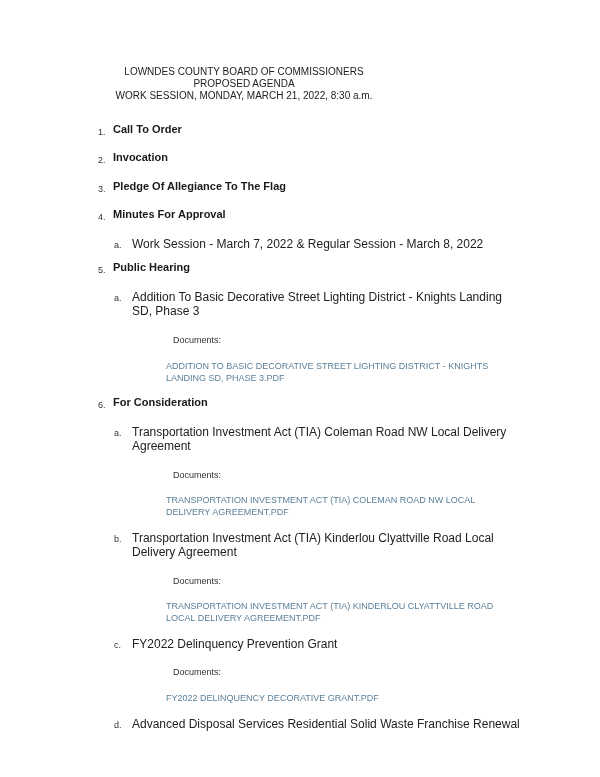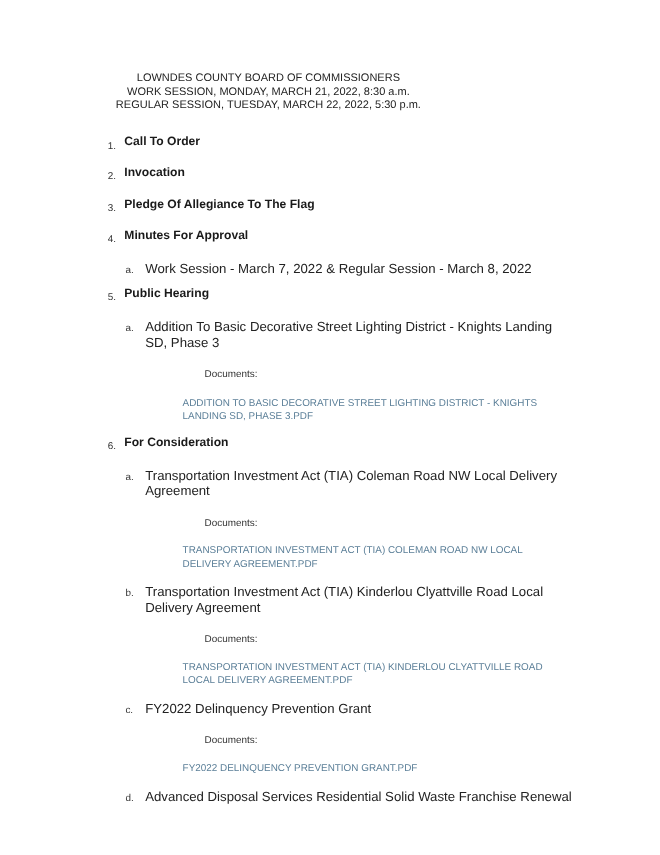--- a/index.html
+++ b/index.html
@@ -18,33 +18,33 @@
       position: absolute; left: 98px; font-size: 9px; color: #333;
     }
     .h1 {
       position: absolute; left: 113px; font-size: 11px; font-weight: bold; color: #1a1a1a;
       white-space: nowrap;
     }
     .sub-letter { position: absolute; left: 114px; font-size: 9px; color: #333; }
     .sub-text {
       position: absolute; left: 132px; width: 380px; font-size: 12px; line-height: 13.5px; color: #222;
     }
-    .docs-label { position: absolute; left: 142px; font-size: 9px; color: #333; padding-left: 44px; }
+    .docs-label { position: absolute; left: 129px; font-size: 9px; color: #333; padding-left: 44px; }
     .doc-link {
       position: absolute; left: 166px; width: 345px; font-size: 9px; line-height: 12px;
       color: #5b7f98; text-decoration: none; cursor: pointer;
     }
   </style>
 </head>
 <body>
 
 <div class="header">
   <div>LOWNDES COUNTY BOARD OF COMMISSIONERS</div>
+  <div>PROPOSED AGENDA</div>
   <div>WORK SESSION, MONDAY, MARCH 21, 2022, 8:30 a.m.</div>
-  <div>REGULAR SESSION, TUESDAY, MARCH 22, 2022, 5:30 p.m.</div>
 </div>
 
 <span class="num" style="top:127px">1.</span>
 <span class="h1" style="top:123px">Call To Order</span>
 
 <span class="num" style="top:155px">2.</span>
 <span class="h1" style="top:151px">Invocation</span>
 
 <span class="num" style="top:184px">3.</span>
 <span class="h1" style="top:180px">Pledge Of Allegiance To The Flag</span>
@@ -69,16 +69,16 @@
 <a class="doc-link" style="top:494px">TRANSPORTATION INVESTMENT ACT (TIA) COLEMAN ROAD NW LOCAL DELIVERY AGREEMENT.PDF</a>
 
 <span class="sub-letter" style="top:534px">b.</span>
 <span class="sub-text" style="top:532px">Transportation Investment Act (TIA) Kinderlou Clyattville Road Local Delivery Agreement</span>
 <span class="docs-label" style="top:576px">Documents:</span>
 <a class="doc-link" style="top:600px">TRANSPORTATION INVESTMENT ACT (TIA) KINDERLOU CLYATTVILLE ROAD LOCAL DELIVERY AGREEMENT.PDF</a>
 
 <span class="sub-letter" style="top:640px">c.</span>
 <span class="sub-text" style="top:638px">FY2022 Delinquency Prevention Grant</span>
 <span class="docs-label" style="top:667px">Documents:</span>
-<a class="doc-link" style="top:692px">FY2022 DELINQUENCY PREVENTION GRANT.PDF</a>
+<a class="doc-link" style="top:692px">FY2022 DELINQUENCY DECORATIVE GRANT.PDF</a>
 
 <span class="sub-letter" style="top:720px">d.</span>
 <span class="sub-text" style="top:718px; width:420px; white-space:nowrap">Advanced Disposal Services Residential Solid Waste Franchise Renewal</span>
 
 </body></html>

